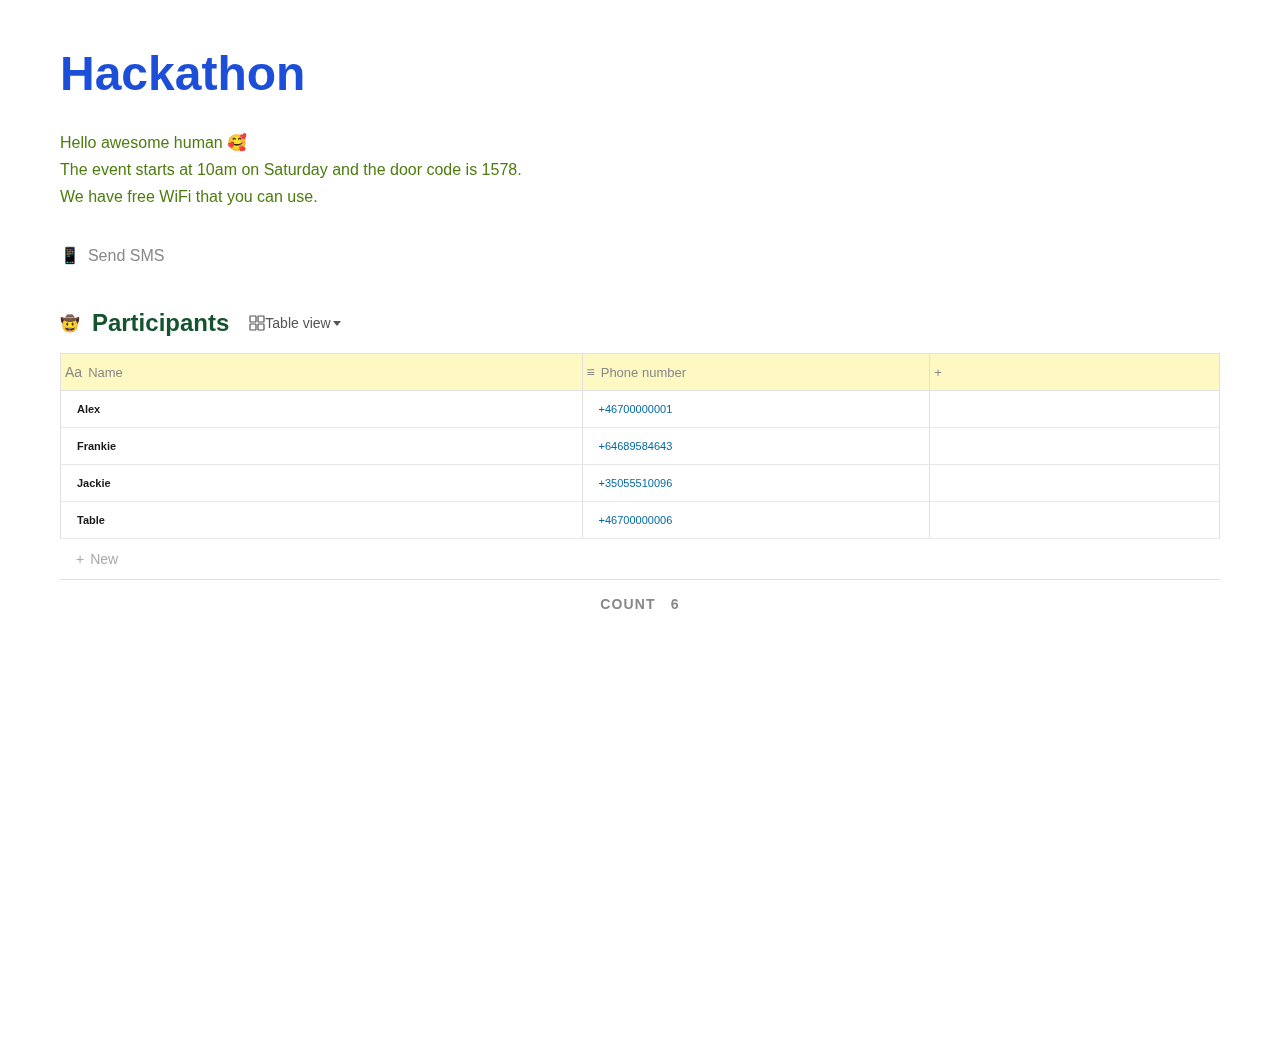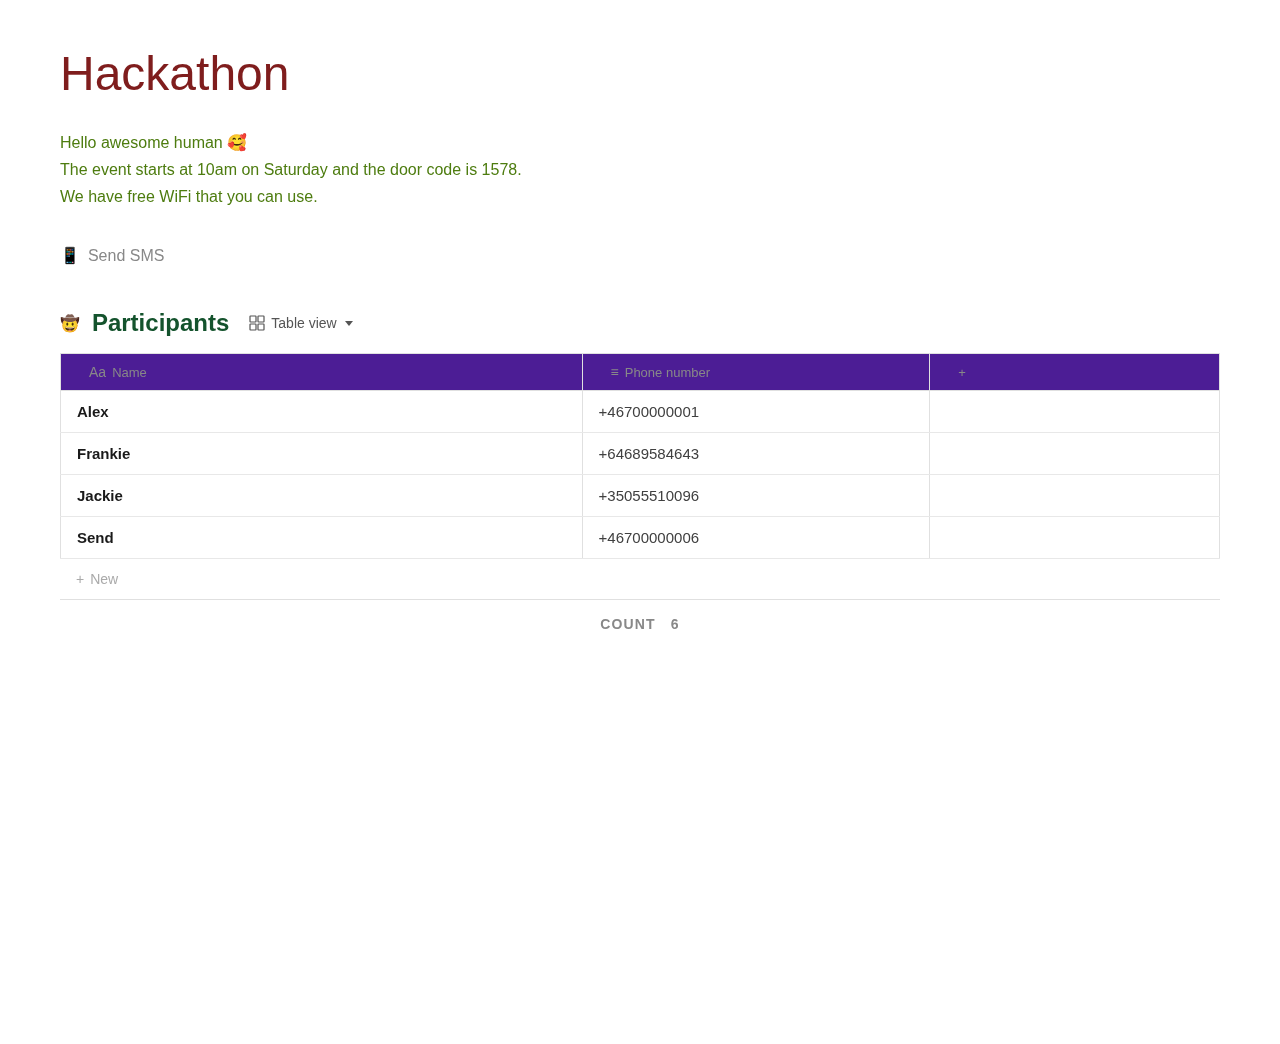--- a/index.html
+++ b/index.html
@@ -11,22 +11,22 @@
     body {
       font-family: -apple-system, BlinkMacSystemFont, 'Segoe UI', Helvetica, Arial, sans-serif;
       background: #ffffff;
       color: #1a1a1a;
       padding: 48px 60px;
       max-width: 1280px;
     }
 
     .page-title {
       font-size: 48px;
-      font-weight: 400;
-      color: #7f1d1d;
+      font-weight: 700;
+      color: #1d4ed8;
       margin-bottom: 28px;
       line-height: 1.1;
     }
 
     .description {
       font-size: 16px;
       line-height: 1.7;
       color: #4d7c0f;
       margin-bottom: 32px;
     }
@@ -53,47 +53,47 @@
 
     .section-title {
       font-size: 24px;
       font-weight: 700;
       color: #14532d;
     }
 
     .table-view-btn {
       display: inline-flex;
       align-items: center;
-      gap: 6px;
+      gap: 0;
       font-size: 14px;
       color: #555555;
       background: none;
       border: none;
       cursor: pointer;
       padding: 4px 8px;
       border-radius: 4px;
     }
 
     .participants-table {
       width: 100%;
       border-collapse: collapse;
       border: 1px solid #e0e0e0;
     }
 
     .participants-table thead tr {
       border-bottom: 1px solid #e0e0e0;
     }
 
     .participants-table th {
-      padding: 10px 28px;
+      padding: 10px 4px;
       text-align: left;
       font-size: 13px;
       font-weight: 400;
       color: #888888;
-      background: #4c1d95;
+      background: #fef9c3;
     }
 
     .col-name {
       width: 45%;
       border-right: 1px solid #e0e0e0;
     }
 
     .col-phone {
       width: 30%;
       border-right: 1px solid #e0e0e0;
@@ -104,31 +104,31 @@
     }
 
     .participants-table th .col-header-inner {
       display: flex;
       align-items: center;
       gap: 6px;
     }
 
     .participants-table td {
       padding: 12px 16px;
-      font-size: 15px;
+      font-size: 11px;
       border-bottom: 1px solid #e8e8e8;
     }
 
     .td-name {
       font-weight: 700;
       border-right: 1px solid #e0e0e0;
     }
 
     .td-phone {
-      color: #404040;
+      color: #0369a1;
       border-right: 1px solid #e0e0e0;
     }
 
     .td-add {
       color: #888888;
     }
 
     .new-row {
       padding: 12px 16px;
       font-size: 14px;
@@ -229,21 +229,21 @@
         <td class="td-name col-name">Frankie</td>
         <td class="td-phone col-phone">+64689584643</td>
         <td class="td-add col-add"></td>
       </tr>
       <tr>
         <td class="td-name col-name">Jackie</td>
         <td class="td-phone col-phone">+35055510096</td>
         <td class="td-add col-add"></td>
       </tr>
       <tr>
-        <td class="td-name col-name">Send</td>
+        <td class="td-name col-name">Table</td>
         <td class="td-phone col-phone">+46700000006</td>
         <td class="td-add col-add"></td>
       </tr>
     </tbody>
 </table>
 
 <div class="new-row">
   <span>+</span>
   <span>New</span>
 </div>

